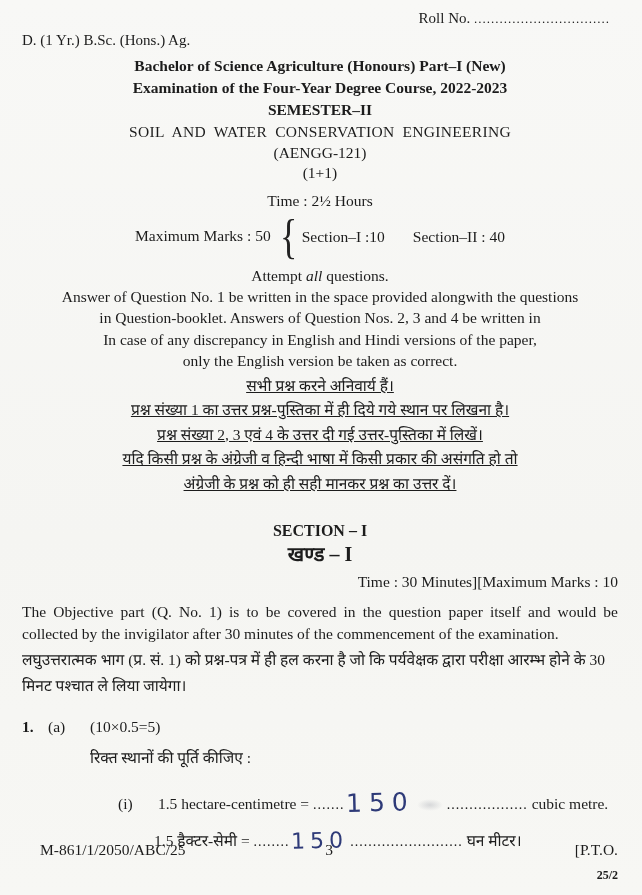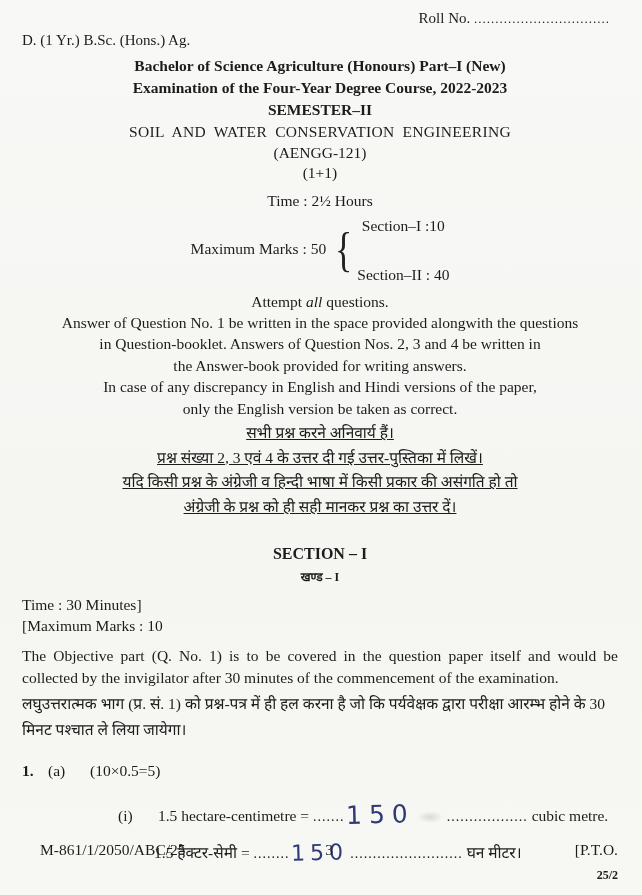--- a/index.html
+++ b/index.html
@@ -21,28 +21,28 @@
   .roll-row { text-align:right; padding-right:8px; font-size:15px; margin-bottom:2px; }
   .roll-row .dots { letter-spacing:1px; font-size:13px; }
   .program { font-size:15px; margin-bottom:4px; }
   .title-line { line-height:21px; margin-bottom:1px; }
   .subject { word-spacing:4px; letter-spacing:0.3px; line-height:21px; margin-bottom:1px;font-family:Liberation Serif, serif; }
   .code-line { line-height:20px; }
   .time-total { margin-top:8px; line-height:20px; }
   .marks-block { display:flex; justify-content:center; align-items:center; margin-top:4px; margin-bottom:6px; }
   .marks-label { margin-right:6px; }
   .brace { font-size:48px; font-weight:300; line-height:44px; transform:scaleX(0.75); display:inline-block; margin-right:2px; color:#222; }
-  .marks-split { display:flex; flex-direction:column; text-align:center; line-height:21px;gap:28px; }
+  .marks-split { display:flex; flex-direction:row; text-align:center; line-height:21px;gap:28px; }
   .attempt-line { margin-top:6px; line-height:21px; }
   .en-line { line-height:21.5px; }
   .hi-line { line-height:24.5px; font-size:15.5px; }
   .hi-block { margin-top:2px;text-decoration:underline; }
   .sec-head { margin-top:24px; line-height:22px; font-size:16px; }
-  .sec-head-hi { line-height:24px; font-size:12px; margin-bottom:6px; }
-  .tm-row { display:flex; justify-content:flex-end; margin-top:6px; margin-bottom:8px;flex-direction:column; }
+  .sec-head-hi { line-height:24px; font-size:20px; margin-bottom:6px; }
+  .tm-row { display:flex; justify-content:flex-end; margin-top:6px; margin-bottom:8px; }
   .note { text-align:justify; margin:0 0 2px 0; line-height:22px; }
   .note-hi { text-align:left; margin:2px 0 0 0; line-height:26px; }
   .q-row { display:flex; align-items:baseline; margin-top:18px; }
   .q-num { font-weight:bold; width:26px; }
   .q-part { width:42px; }
   .q-text { flex:1; }
   .q-marks { text-align:right; }
   .q-hi { margin:8px 0 0 68px; line-height:24px; }
   .blank-row { margin:14px 0 0 96px; white-space:nowrap; }
   .blank-row .roman { display:inline-block; width:36px; }
@@ -94,26 +94,26 @@
     <span class="brace">{</span>
     <span class="marks-split">
       <span>Section–I :10</span>
       <span>Section–II : 40</span>
     </span>
   </div>
 
   <div class="c attempt-line"><span>Attempt </span><i>all</i><span> questions.</span></div>
   <div class="c en-line">Answer of Question No. 1 be written in the space provided alongwith the questions</div>
   <div class="c en-line">in Question-booklet. Answers of Question Nos. 2, 3 and 4 be written in</div>
-  <div class="c en-line">the Answer-book provided for writing answers.</div>
   <div class="c en-line">In case of any discrepancy in English and Hindi versions of the paper,</div>
   <div class="c en-line">only the English version be taken as correct.</div>
 
   <div class="hi-block">
     <div class="c hi-line">सभी प्रश्न करने अनिवार्य हैं।</div>
+    <div class="c hi-line">प्रश्न संख्या 1 का उत्तर प्रश्न-पुस्तिका में ही दिये गये स्थान पर लिखना है।</div>
     <div class="c hi-line">प्रश्न संख्या 2, 3 एवं 4 के उत्तर दी गई उत्तर-पुस्तिका में लिखें।</div>
     <div class="c hi-line">यदि किसी प्रश्न के अंग्रेजी व हिन्दी भाषा में किसी प्रकार की असंगति हो तो</div>
     <div class="c hi-line">अंग्रेजी के प्रश्न को ही सही मानकर प्रश्न का उत्तर दें।</div>
   </div>
 
   <div class="c b sec-head">SECTION – I</div>
   <div class="c b sec-head-hi">खण्ड – I</div>
 
   <div class="tm-row">
     <span>Time : 30 Minutes]</span>
@@ -121,20 +121,21 @@
   </div>
 
   <p class="note">The Objective part (Q. No. 1) is to be covered in the question paper itself and would be collected by the invigilator after 30 minutes of the commencement of the examination.</p>
   <p class="note-hi">लघुउत्तरात्मक भाग (प्र. सं. 1) को प्रश्न-पत्र में ही हल करना है जो कि पर्यवेक्षक द्वारा परीक्षा आरम्भ होने के 30 मिनट पश्चात ले लिया जायेगा।</p>
 
   <div class="q-row">
     <span class="q-num">1.</span>
     <span class="q-part">(a)</span>
     <span class="q-marks">(10×0.5=5)</span>
   </div>
+  <div class="q-hi">रिक्त स्थानों की पूर्ति कीजिए :</div>
 
   <div class="blank-row">
     <span class="roman">(i)</span>
     <span>1.5 hectare-centimetre =</span>
     <span class="leader">.......</span>
     <span class="hand">150</span>
     <span class="smudge"></span>
     <span class="leader">..................</span>
     <span>cubic metre.</span>
   </div>

